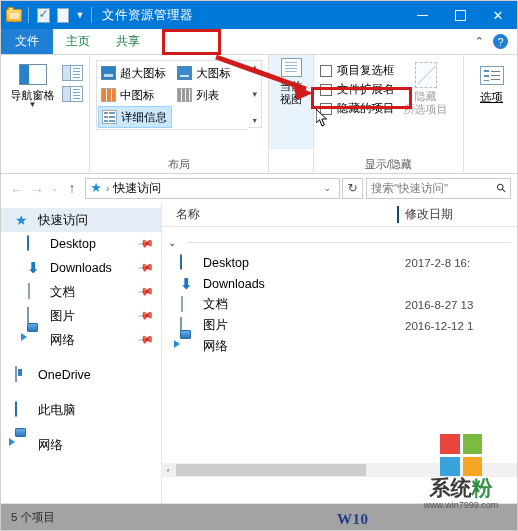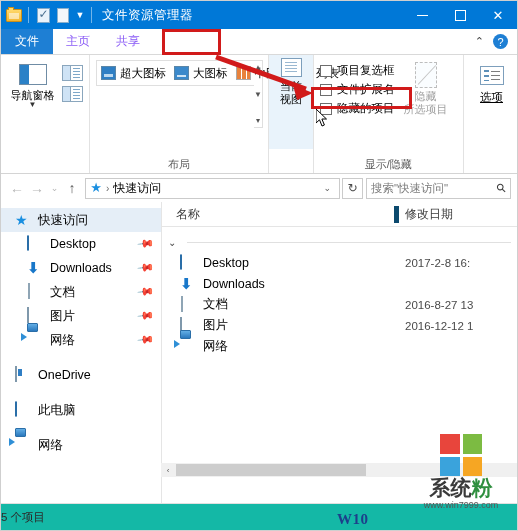--- a/index.html
+++ b/index.html
@@ -88,21 +88,21 @@
   
   .tabstrip {
     height: 25px; flex: 0 0 25px;
     display: flex; align-items: stretch;
     background: #fff;
     border-bottom: 1px solid #d9d9d9;
     position: relative;
   }
   .tab {
     padding: 0 13px; display: flex; align-items: center;
-    font-size: 12px; color: #8b5cf6; position: relative;
+    font-size: 12px; color: #15803d; position: relative;
   }
   .tab.file {
     background: #1e7fd4; color: #fff; padding: 0 14px;
   }
   .tab.active { background: #fff; }
   .tab-help {
     margin-left: auto; display: flex; align-items: center; gap: 9px; padding-right: 9px;
   }
   .chev-up { font-size: 11px; color: #444; }
   .help-circle {
@@ -148,21 +148,21 @@
     width: 21px; height: 16px; border: 1px solid #8aa6bd; box-sizing: border-box;
     background: #fff; display: flex;
   }
   .mini-pane i { display:block; width: 7px; background: #cfe3f5; border-right: 1px solid #8aa6bd; }
   .mini-pane.r i { width: 7px; background: #cfe3f5; }
   .mini-pane em { flex: 1; background: repeating-linear-gradient(#7fa8c9 0 1px, transparent 1px 3px); margin: 2px; }
 
   
   .g-layout { width: 178px; }
   .layout-grid {
-    display: grid; grid-template-columns: 1fr 1fr 1fr 1fr; grid-auto-rows: 22px;
+    display: grid; grid-template-columns: 1fr 1fr; grid-auto-rows: 22px;
     column-gap: 2px; width: 158px;
     border: 1px solid #dfdfdf; border-right: none;
     padding: 1px 0 1px 1px; box-sizing: border-box;
   }
   .lay-item {
     display: flex; align-items: center; gap: 4px; padding: 0 3px;
     font-size: 11.5px; white-space: nowrap;
   }
   .lay-item.sel { background: #cce8ff; border: 1px solid #99d1ff; box-sizing: border-box; }
   .lay-ico {
@@ -349,21 +349,21 @@
     background: linear-gradient(#8fc4ea,#4b93cf); border: 1px solid #2a6ea8; border-radius:1px;
     box-sizing: border-box;
   }
 
   .filelist { flex: 1; display: flex; flex-direction: column; min-width: 0; position: relative; }
   .col-header {
     height: 24px; flex: 0 0 24px; display: flex; align-items: center;
     border-bottom: 1px solid #e5e5e5; background: #fff; font-size: 12px; color: #3b3b3b;
   }
   .col-name { flex: 1; padding-left: 14px; }
-  .col-date { width: 112px; padding-left: 6px; border-left: 5px solid #0c4a6e; }
+  .col-date { width: 112px; padding-left: 6px; border-left: 2px solid #0c4a6e; }
   .filebody { flex: 1; overflow: hidden; padding-top: 5px; position: relative; }
   .group-header {
     display: flex; align-items: center; gap: 5px; padding-left: 6px; height: 20px;
     font-size: 12.5px; color: #1a1a1a;
   }
   .group-caret { font-size: 10px; color: #4a4a4a; }
   .group-rule { flex: 1; height: 1px; background: #e0e0e0; margin-left: 6px; margin-right: 6px; }
   .file-row {
     height: 21px; display: flex; align-items: center; font-size: 12.5px;
   }
@@ -374,22 +374,22 @@
   .hscroll-wrap {
     position: absolute; left: 160px; right: 0; bottom: 26px; height: 14px;
     display: flex; align-items: center; background: #f0f0f0;
   }
   .hscroll-btn { width: 14px; text-align: center; font-size: 8px; color: #5a5a5a; }
   .hscroll-track { flex: 1; height: 14px; background: #f0f0f0; position: relative; }
   .hscroll-thumb { position: absolute; left: 1px; top: 1px; height: 12px; width: 190px; background: #cdcdcd; }
 
   .statusbar {
     flex: 0 0 26px; height: 26px; border-top: 1px solid #e0e0e0;
-    display: flex; align-items: center; font-size: 11.5px; color: #2b2b2b;
-    background: #14b8a6;
+    display: flex; align-items: center; padding-left: 10px; font-size: 11.5px; color: #2b2b2b;
+    background: #a3a3a3;
   }
 
   
   .anno { position: absolute; pointer-events: none; }
   .red-box { border: 3px solid #d11a1a; box-sizing: border-box; }
   .box-tab { left: 161px; top: 28px; width: 59px; height: 26px; }
   .box-chk { left: 310px; top: 86px; width: 101px; height: 22px; }
   .cursor-arrow {
     position: absolute; left: 315px; top: 108px; width: 13px; height: 19px;
   }
@@ -492,20 +492,24 @@
             <span class="lay-ico lg"></span>
             <span>大图标</span>
           </div>
           <div class="lay-item">
             <span class="lay-ico md"></span>
             <span>中图标</span>
           </div>
           <div class="lay-item">
             <span class="lay-ico list"></span>
             <span>列表</span>
+          </div>
+          <div class="lay-item sel">
+            <span class="lay-ico det"></span>
+            <span>详细信息</span>
           </div>
         </div>
         <div class="lay-scroll">
           <span>▲</span>
           <span>▼</span>
           <span>▾</span>
         </div>
       </div>
       <div class="rgroup-label">布局</div>
     </div>

